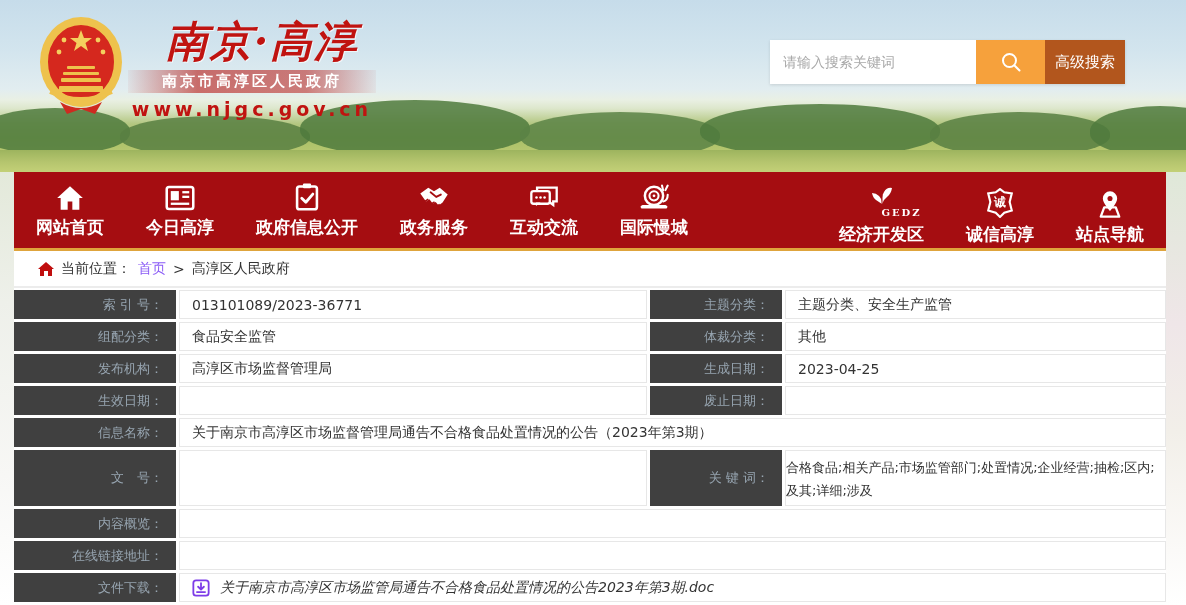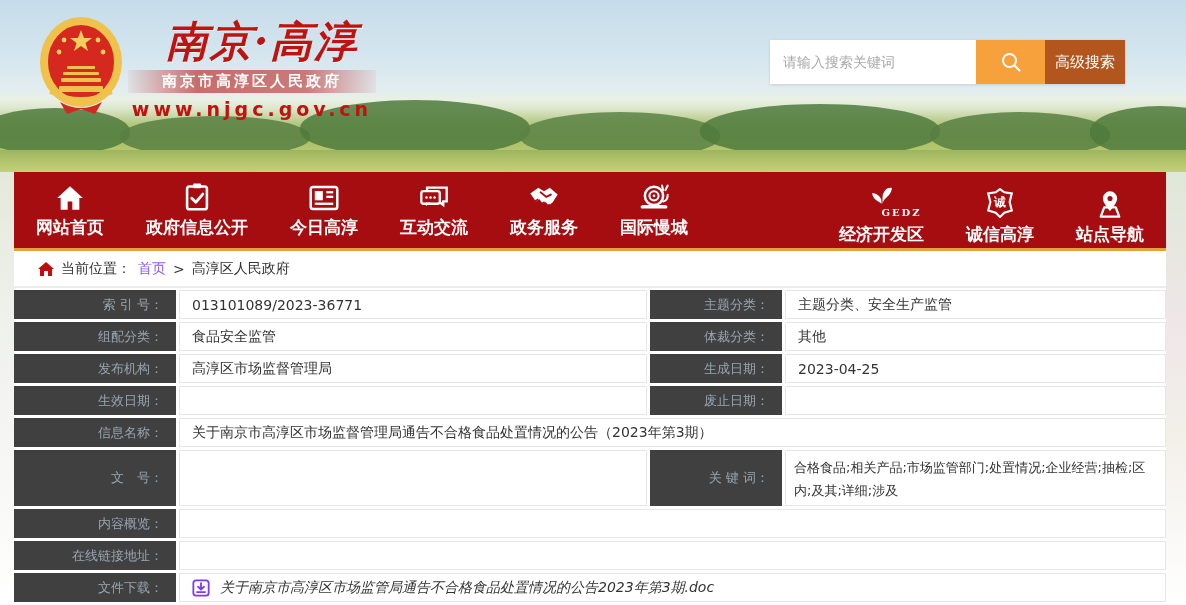--- a/index.html
+++ b/index.html
@@ -71,21 +71,21 @@
   
   .content { position:absolute; left:14px; top:288px; width:1152px; height:317px; background:#fff;
     overflow:hidden; padding-top:2px; }
   .info-grid { display:grid; grid-template-columns:162px 468px 132px 381px; gap:3px; width:1152px; }
   .cell { display:flex; align-items:center; }
   .cell-label { background:#404040; color:#97a5b1; font-size:13px; justify-content:flex-end;
     padding-right:13px; white-space:nowrap; }
   .cell-value { border:1px solid #e7e7e7; color:#333; font-size:14px; padding-left:12px; background:#fff; }
   .h29 { height:29px; } .h56 { height:56px; }
   .span-rest { grid-column:2 / 5; }
-  .kw { display:block; padding:5px 8px; line-height:23px; font-size:13px; }
+  .kw { display:block; padding:5px 0; line-height:23px; font-size:13px; }
   .dl-link { display:flex; align-items:center; gap:10px; color:#333; text-decoration:none; cursor:pointer;font-style:italic; }
 </style>
 </head>
 <body>
 
 <div class="page">
 
   <div class="header">
     <div class="tree t1"></div>
     <div class="tree t2"></div>
@@ -140,65 +140,65 @@
         <span class="nav-ico">
           <svg width="28" height="26" viewBox="0 0 24 22">
               <path d="M12 1 1 11h3v10h6v-7h4v7h6V11h3z" fill="#fff"></path>
             </svg>
         </span>
         <span>网站首页</span>
       </div>
 
       <div class="nav-item">
         <span class="nav-ico">
-          <svg width="24" height="28" viewBox="0 0 20 24">
-            <rect x="1.5" y="3" width="17" height="19.5" rx="2" fill="none" stroke="#fff" stroke-width="2.2"></rect>
-            <rect x="6.5" y="0.5" width="7" height="4" rx="1" fill="#fff"></rect>
-            <path d="M5.5 13 l3.5 3.5 6 -7" fill="none" stroke="#fff" stroke-width="2.4" stroke-linecap="round" stroke-linejoin="round"></path>
-          </svg>
-        </span>
-        <span>政府信息公开</span>
-      </div>
-
-      <div class="nav-item">
-        <span class="nav-ico">
           <svg width="30" height="26" viewBox="0 0 26 22">
             <rect x="1.5" y="1.5" width="23" height="19" rx="2" fill="none" stroke="#fff" stroke-width="2.2"></rect>
             <rect x="5" y="5" width="7" height="8" fill="#fff"></rect>
             <line x1="15" y1="6" x2="21" y2="6" stroke="#fff" stroke-width="2"></line>
             <line x1="15" y1="10" x2="21" y2="10" stroke="#fff" stroke-width="2"></line>
             <line x1="5" y1="16" x2="21" y2="16" stroke="#fff" stroke-width="2"></line>
           </svg>
         </span>
         <span>今日高淳</span>
+      </div>
+
+      <div class="nav-item">
+        <span class="nav-ico">
+          <svg width="24" height="28" viewBox="0 0 20 24">
+            <rect x="1.5" y="3" width="17" height="19.5" rx="2" fill="none" stroke="#fff" stroke-width="2.2"></rect>
+            <rect x="6.5" y="0.5" width="7" height="4" rx="1" fill="#fff"></rect>
+            <path d="M5.5 13 l3.5 3.5 6 -7" fill="none" stroke="#fff" stroke-width="2.4" stroke-linecap="round" stroke-linejoin="round"></path>
+          </svg>
+        </span>
+        <span>政府信息公开</span>
+      </div>
+
+      <div class="nav-item">
+        <span class="nav-ico">
+          <svg width="32" height="26" viewBox="0 0 28 22">
+            <path d="M9 2 2 7l5 7 3-2 3 4 2.5-1.5 2.5 3 3.5-2.5L26 8 19 2l-5 3z" fill="#fff"></path>
+            <path d="M11 6 l5 4 4 -2" fill="none" stroke="#a50d11" stroke-width="1.6" stroke-linecap="round"></path>
+            <path d="M6 14 l3 -2 M12 16 l2.5 -1.5 M17 18 l2 -1.5" stroke="#a50d11" stroke-width="1.4"></path>
+          </svg>
+        </span>
+        <span>政务服务</span>
       </div>
 
       <div class="nav-item">
         <span class="nav-ico">
           <svg width="30" height="26" viewBox="0 0 26 22">
             <path d="M7 2 h17 v12 h-3 v3 l-4 -3 H7z" fill="none" stroke="#fff" stroke-width="2"></path>
             <rect x="2" y="5" width="16" height="11" rx="2" fill="#a50d11" stroke="#fff" stroke-width="2"></rect>
             <path d="M6 18 v-3 h4z" fill="#fff"></path>
             <circle cx="6.5" cy="10.5" r="1.1" fill="#fff"></circle>
               <circle cx="10" cy="10.5" r="1.1" fill="#fff"></circle>
               <circle cx="13.5" cy="10.5" r="1.1" fill="#fff"></circle>
           </svg>
         </span>
         <span>互动交流</span>
-      </div>
-
-      <div class="nav-item">
-        <span class="nav-ico">
-          <svg width="32" height="26" viewBox="0 0 28 22">
-            <path d="M9 2 2 7l5 7 3-2 3 4 2.5-1.5 2.5 3 3.5-2.5L26 8 19 2l-5 3z" fill="#fff"></path>
-            <path d="M11 6 l5 4 4 -2" fill="none" stroke="#a50d11" stroke-width="1.6" stroke-linecap="round"></path>
-            <path d="M6 14 l3 -2 M12 16 l2.5 -1.5 M17 18 l2 -1.5" stroke="#a50d11" stroke-width="1.4"></path>
-          </svg>
-        </span>
-        <span>政务服务</span>
       </div>
 
       <div class="nav-item">
         <span class="nav-ico">
           <svg width="32" height="28" viewBox="0 0 28 24">
             <path d="M3 22 q-2 -2 1 -3 h20 q3 1 1 3z" fill="#fff"></path>
             <circle cx="14" cy="11" r="8" fill="none" stroke="#fff" stroke-width="2.2"></circle>
             <circle cx="14" cy="11" r="4" fill="none" stroke="#fff" stroke-width="1.8"></circle>
             <circle cx="14" cy="11" r="1.2" fill="#fff"></circle>
             <path d="M22 16 q4 -1 4 -6 m-2 -4 l2 -4 m-4 4 l-1 -4" fill="none" stroke="#fff" stroke-width="1.8" stroke-linecap="round"></path>

